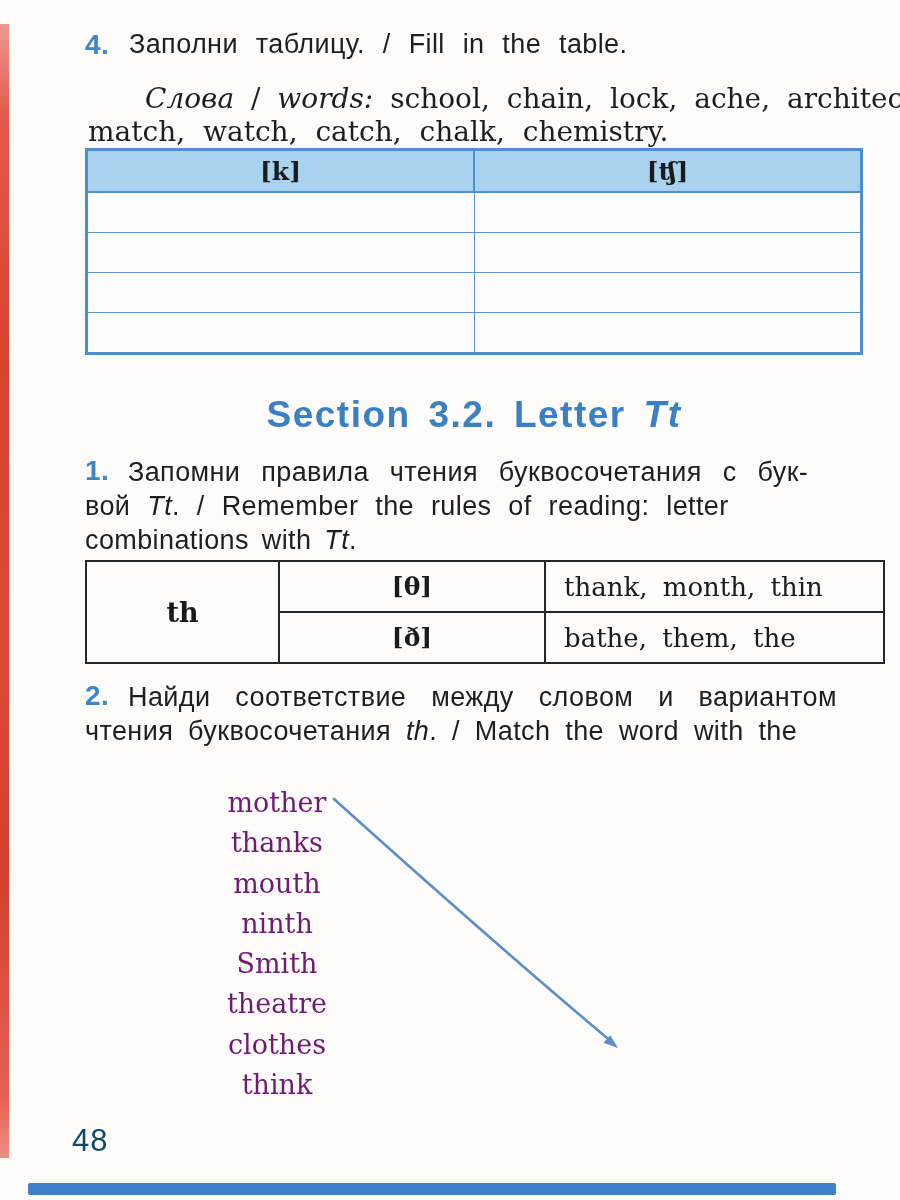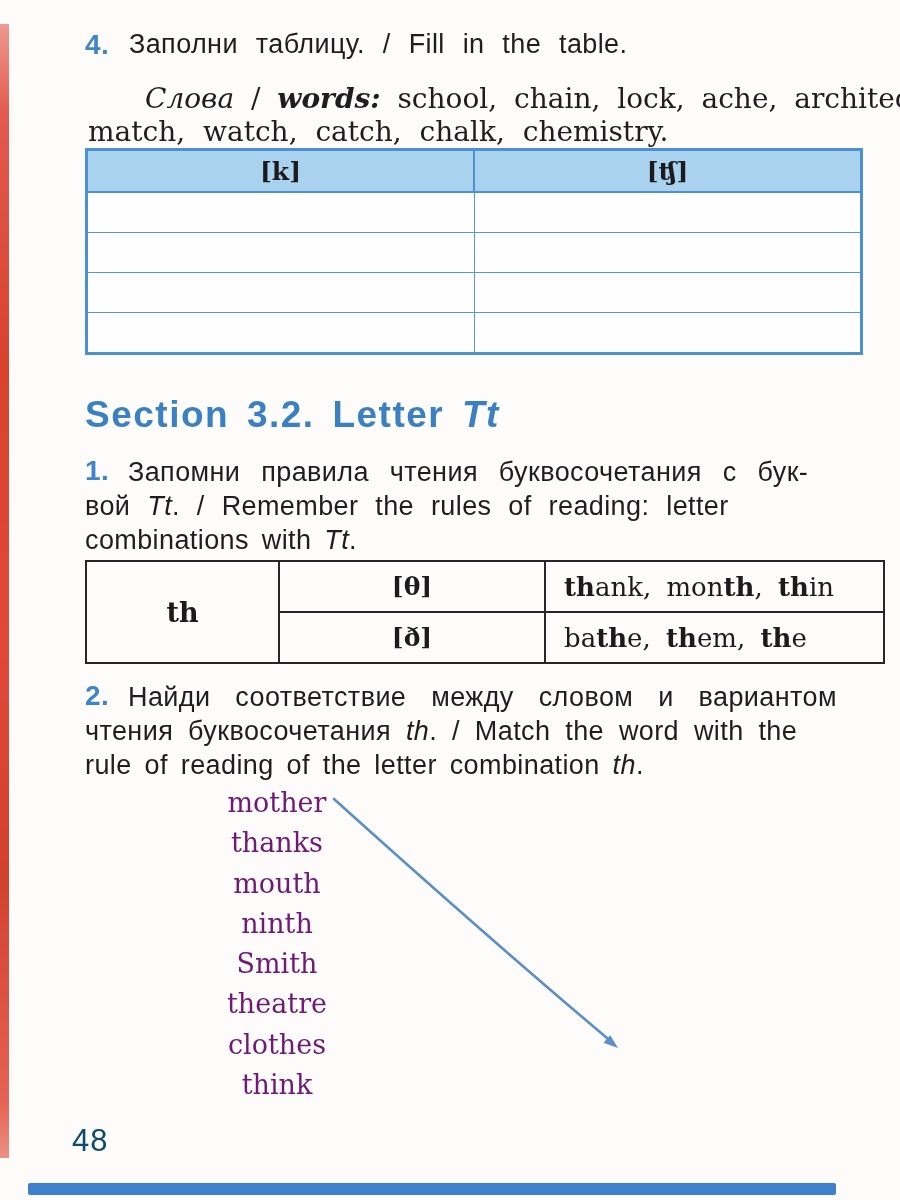--- a/index.html
+++ b/index.html
@@ -1,18 +1,18 @@
 <!DOCTYPE html>
 <html><head>
 <meta charset="utf-8">
 <style>
   html,body{margin:0;padding:0;background:#ffffff;}
   .page{position:relative;width:900px;height:1200px;background:#fdfcfb;overflow:hidden;
         font-family:"Liberation Sans",sans-serif;color:#1e1e20;}
-  .b{font-weight:bold}
+  .b{font-weight:normal}
   .i{font-style:italic}
 
   
   .deco-left{position:absolute;left:0;top:24px;width:9px;height:1134px;
     background:linear-gradient(180deg,rgba(224,72,58,.55) 0%,rgba(224,72,58,.9) 8%,#d8422f 30%,#e0483a 55%,#d2402f 75%,#e56252 95%,rgba(229,98,82,.7) 100%);}
   .deco-bottom{position:absolute;left:28px;top:1183px;width:808px;height:12px;border-radius:2px;}
 
   
   .ex-num{color:#3f86c9;font-weight:bold;font-size:28px;letter-spacing:.5px}
   .ex4-num{position:absolute;left:85px;top:29px}
@@ -23,21 +23,21 @@
   .words-l2{position:absolute;left:88px;top:115px;font-size:28px;word-spacing:9px;white-space:nowrap}
 
   
   .fill-table{position:absolute;left:85px;top:148px;width:778px;border-collapse:collapse;
     border:3px solid #4d90d0;table-layout:fixed}
   .fill-table th{height:38px;background:#a9d2ee;border:2px solid #4d90d0;
     font-family:"DejaVu Serif","Liberation Serif",serif;font-size:25px;font-weight:bold;color:#1b1b1d}
   .fill-table td{height:37px;border:1.6px solid #5a97d2;background:#fefefe}
 
   
-  .section-heading{position:absolute;left:85px;top:394px;width:778px;
+  .section-heading{position:absolute;left:85px;top:394px;width:778px;text-align:center;
     font-size:37px;font-weight:bold;color:#3b80c3;letter-spacing:1.5px;word-spacing:6px}
 
   
   .ex-block{position:absolute;left:85px;width:782px;font-size:27px;letter-spacing:.4px}
   .ex-block .line{height:34px;line-height:34px;white-space:nowrap}
   .ex-block .first{padding-left:43px}
   .ex-block .ex-num{position:absolute;left:0;top:0}
   .ex1{top:455px}
   .ex2{top:680px}
   .ws5{word-spacing:5px}.ws7{word-spacing:7px}.ws9{word-spacing:9px}
@@ -123,21 +123,20 @@
         <td class="phoneme">[ð]</td>
         <td class="examples"><span>ba</span><span class="b">th</span><span>e, </span><span class="b">th</span><span>em, </span><span class="b">th</span><span>e</span></td>
       </tr>
     </tbody>
   </table>
 
   <div class="ex-block ex2">
     <span class="ex-num">2.</span>
     <div class="line first ws17"><span>Найди соответствие между словом и вариантом</span></div>
     <div class="line ws7"><span>чтения буквосочетания </span><span class="i">th</span><span>. / Match the word with the</span></div>
-    <div class="line ws5"><span>rule of reading of the letter combination </span><span class="i">th</span><span>.</span></div>
   </div>
 
   <div class="match-col match-left">
     <div class="row">mother</div>
     <div class="row">thanks</div>
     <div class="row">mouth</div>
     <div class="row">ninth</div>
     <div class="row">Smith</div>
     <div class="row">theatre</div>
     <div class="row">clothes</div>

